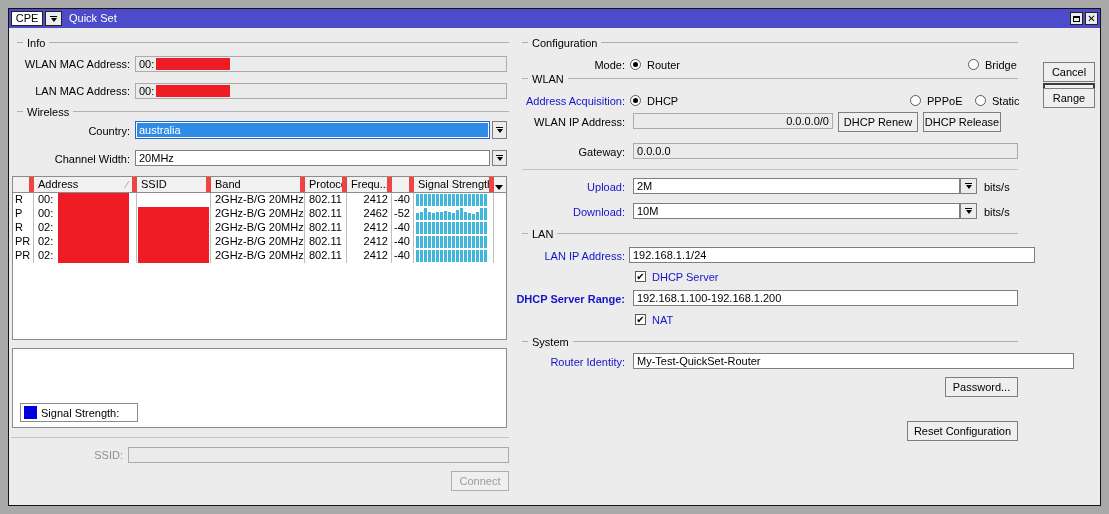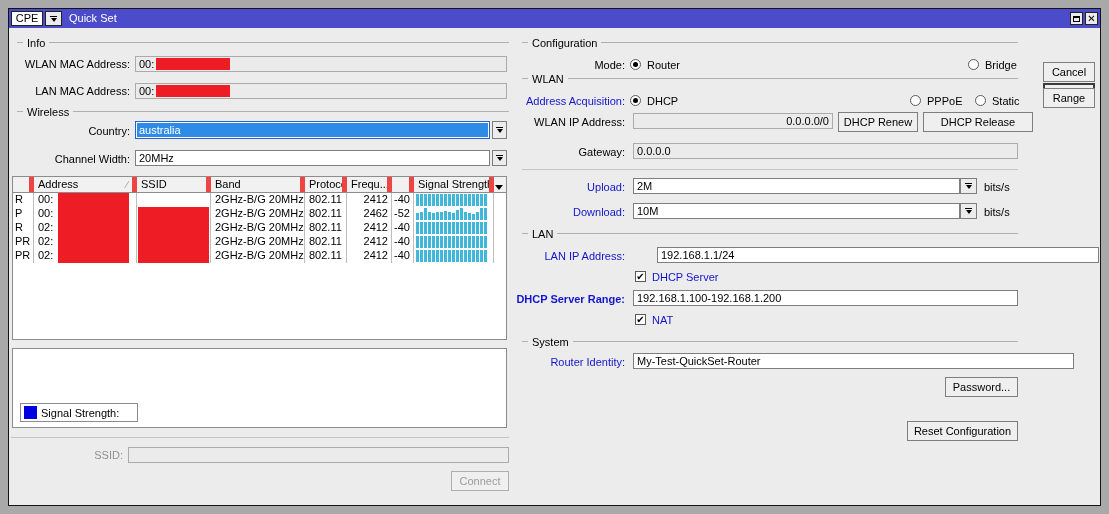--- a/index.html
+++ b/index.html
@@ -393,21 +393,21 @@
   <span class="radio" style="left:901px; top:86px;"></span>
   <span class="ilabel" style="left:918px; top:86px;">PPPoE</span>
   <span class="radio" style="left:966px; top:86px;"></span>
   <span class="ilabel" style="left:983px; top:86px;">Static</span>
 
   <span class="lbl" style="left:450px; top:106px; width:166px;">WLAN IP Address:</span>
   <div class="field dis" style="left:624px; top:104px; width:200px;text-align:right;">
     <span>0.0.0.0/0</span>
   </div>
   <button class="btn" style="left:829px; top:103px; width:80px; height:20px;">DHCP Renew</button>
-  <button class="btn" style="left:914px; top:103px; width:110px; height:20px;">DHCP Release</button>
+  <button class="btn" style="left:914px; top:103px; width:78px; height:20px;">DHCP Release</button>
 
   <span class="lbl" style="left:450px; top:136px; width:166px;">Gateway:</span>
   <div class="field dis" style="left:624px; top:134px; width:385px;">
     <span>0.0.0.0</span>
   </div>
 
   <div class="hsep" style="left:513px; top:160px; width:496px;"></div>
 
   <span class="lbl blue" style="left:450px; top:171px; width:166px;">Upload:</span>
   <div class="field" style="left:624px; top:169px; width:327px;">
@@ -425,21 +425,21 @@
   <div class="sq-btn" style="left:951px; top:194px; width:17px; height:16px;">
     <span class="dd-icon"></span>
   </div>
   <span class="unit" style="left:975px; top:196px;">bits/s</span>
 
   <div class="group" style="left:513px; top:219px; width:496px;">
     <span>LAN</span>
   </div>
 
   <span class="lbl blue" style="left:450px; top:240px; width:166px;">LAN IP Address:</span>
-  <div class="field" style="left:648px; top:238px; width:442px;">
+  <div class="field" style="left:620px; top:238px; width:406px;">
     <span>192.168.1.1/24</span>
   </div>
 
   <span class="check on" style="left:626px; top:262px;"></span>
   <span class="ilabel" style="left:643px; top:262px; color:var(--accent,#1414cc);">DHCP Server</span>
 
   <span class="lbl blue" style="left:450px; top:283px; width:166px;font-weight:bold;">DHCP Server Range:</span>
   <div class="field" style="left:624px; top:281px; width:385px;">
     <span>192.168.1.100-192.168.1.200</span>
   </div>

